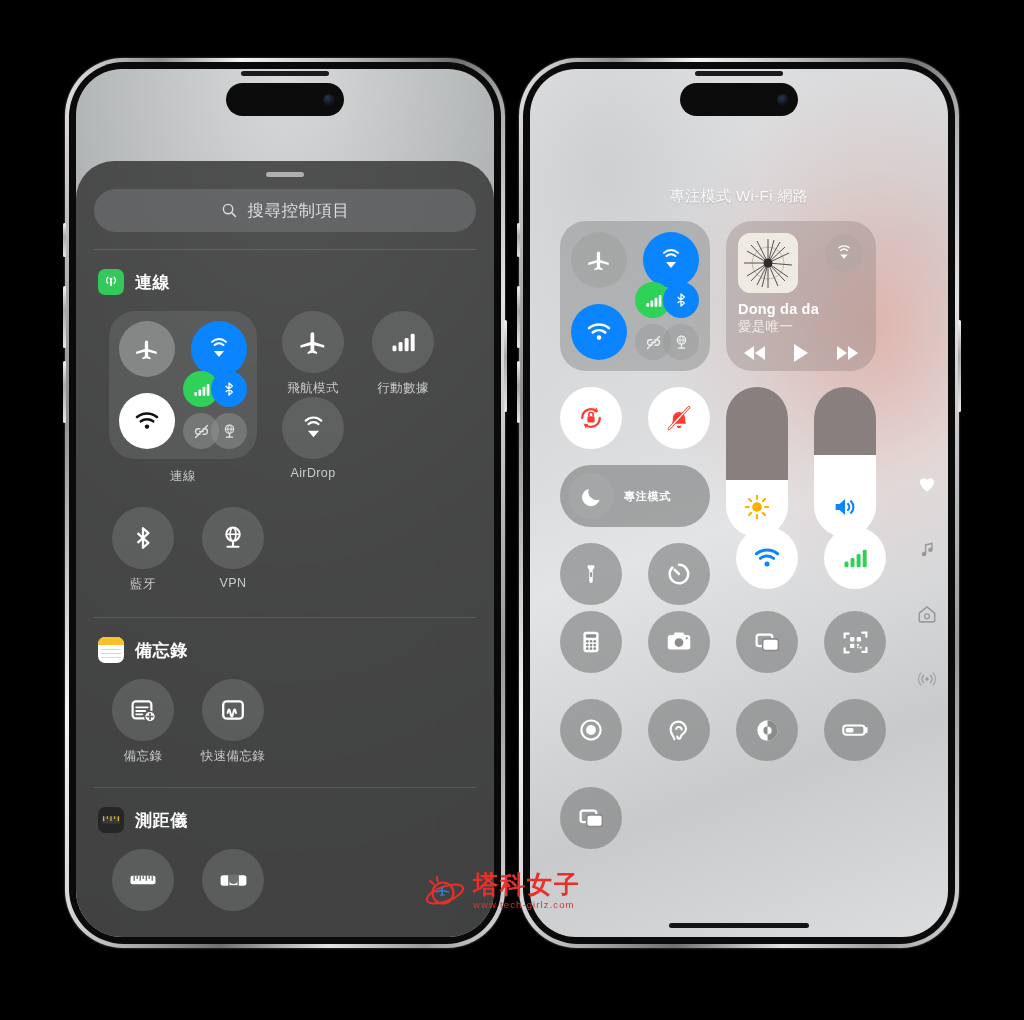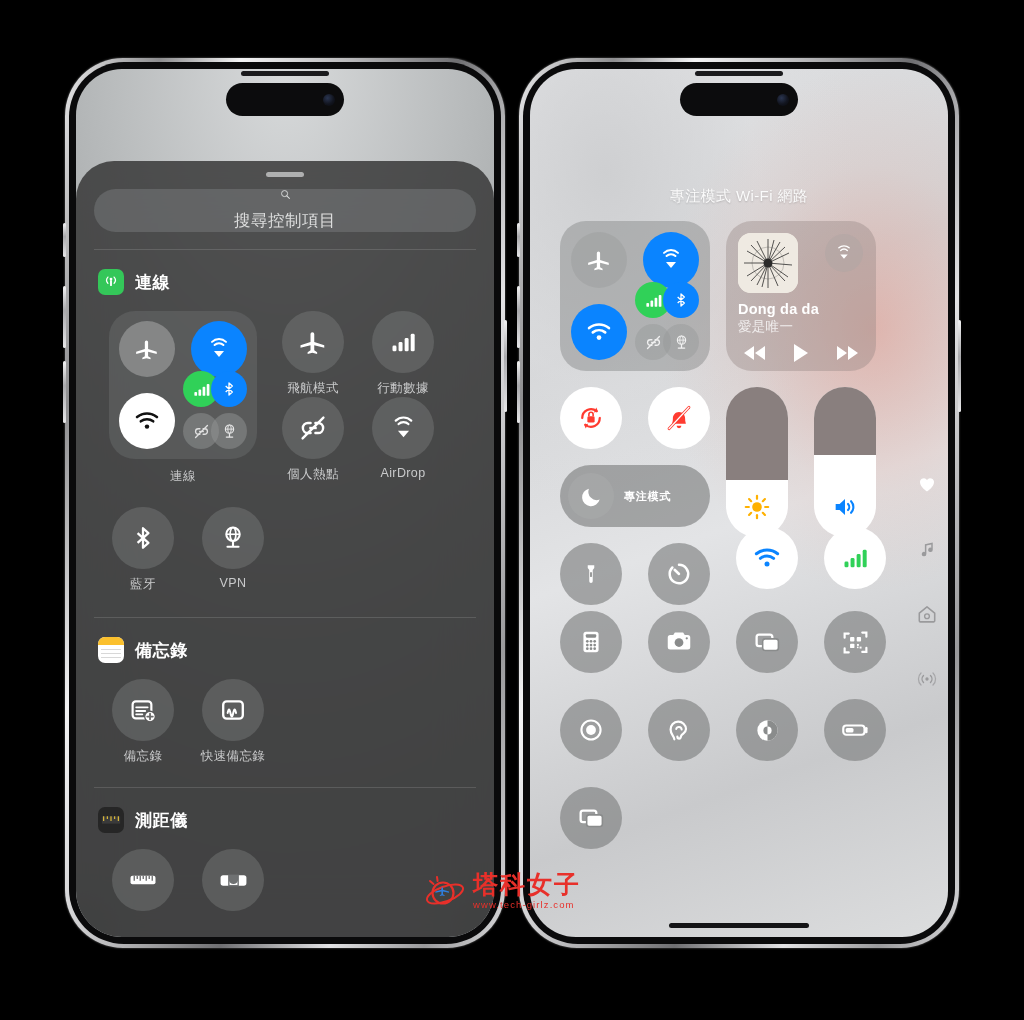--- a/index.html
+++ b/index.html
@@ -61,21 +61,21 @@
     backdrop-filter:blur(26px);
     overflow:hidden;
   }
   .grabber{
     width:38px;height:5px;border-radius:3px;background:rgba(235,235,235,.62);
     margin:11px auto 0;
   }
   .searchbar{
     margin:12px 18px 0; height:43px; border-radius:22px;
     background:rgba(128,132,134,.42);
-    display:flex; align-items:center; justify-content:center; gap:10px;flex-direction:column;
+    display:flex; align-items:center; justify-content:center; gap:10px;
   }
   .searchbar .mag{ width:17px;height:17px; }
   .searchbar .ph{ color:#dcdddd; font-size:16.5px; letter-spacing:.5px; }
 
   .divider{ height:1px; background:rgba(255,255,255,.13); margin:17px 18px 0; }
 
   .sec-head{ display:flex; align-items:center; gap:11px; margin:19px 0 0 22px; }
   .app-ic{ width:26px;height:26px;border-radius:7px; flex:none; overflow:hidden; position:relative; }
   .app-ic.green{ background:#34c759; display:flex;align-items:center;justify-content:center; }
   .app-ic.notes{ background:#fff; }
@@ -270,30 +270,20 @@
                   <rect x="3" y="15" width="3.4" height="5" rx="1.2" fill="#fff"></rect>
                     <rect x="8.2" y="12" width="3.4" height="8" rx="1.2" fill="#fff"></rect>
                   <rect x="13.4" y="8.6" width="3.4" height="11.4" rx="1.2" fill="#fff"></rect>
                     <rect x="18.6" y="5" width="3.4" height="15" rx="1.2" fill="#fff"></rect>
                 </svg>
               </div>
               <div class="cap">行動數據</div>
             </div>
           </div>
           <div style="display:flex;">
-            <div class="cell">
-              <div class="circ">
-                <svg width="32" height="32" viewBox="0 0 24 24">
-                  <path d="M10.2 8.2h-2a3.8 3.8 0 0 0 0 7.6h2M13.8 8.2h2a3.8 3.8 0 0 1 0 7.6h-2" stroke="#fff" stroke-width="1.8" fill="none" stroke-linecap="round"></path>
-                  <line x1="9.2" y1="12" x2="14.8" y2="12" stroke="#fff" stroke-width="1.8"></line>
-                  <line x1="4.2" y1="19.8" x2="19.8" y2="4.2" stroke="#fff" stroke-width="1.8" stroke-linecap="round"></line>
-                </svg>
-              </div>
-              <div class="cap">個人熱點</div>
-            </div>
             <div class="cell">
               <div class="circ">
                 <svg width="31" height="31" viewBox="0 0 24 24">
                   <path d="M12 18.8l-4.3-5.1h8.6z" fill="#fff"></path>
                   <path d="M8.2 8.6a5.3 5.3 0 0 1 7.6 0" stroke="#fff" stroke-width="1.7" fill="none" stroke-linecap="round"></path>
                   <path d="M6 5.9a8.7 8.7 0 0 1 12 0" stroke="#fff" stroke-width="1.7" fill="none" stroke-linecap="round"></path>
                 </svg>
               </div>
               <div class="cap">AirDrop</div>
             </div>

